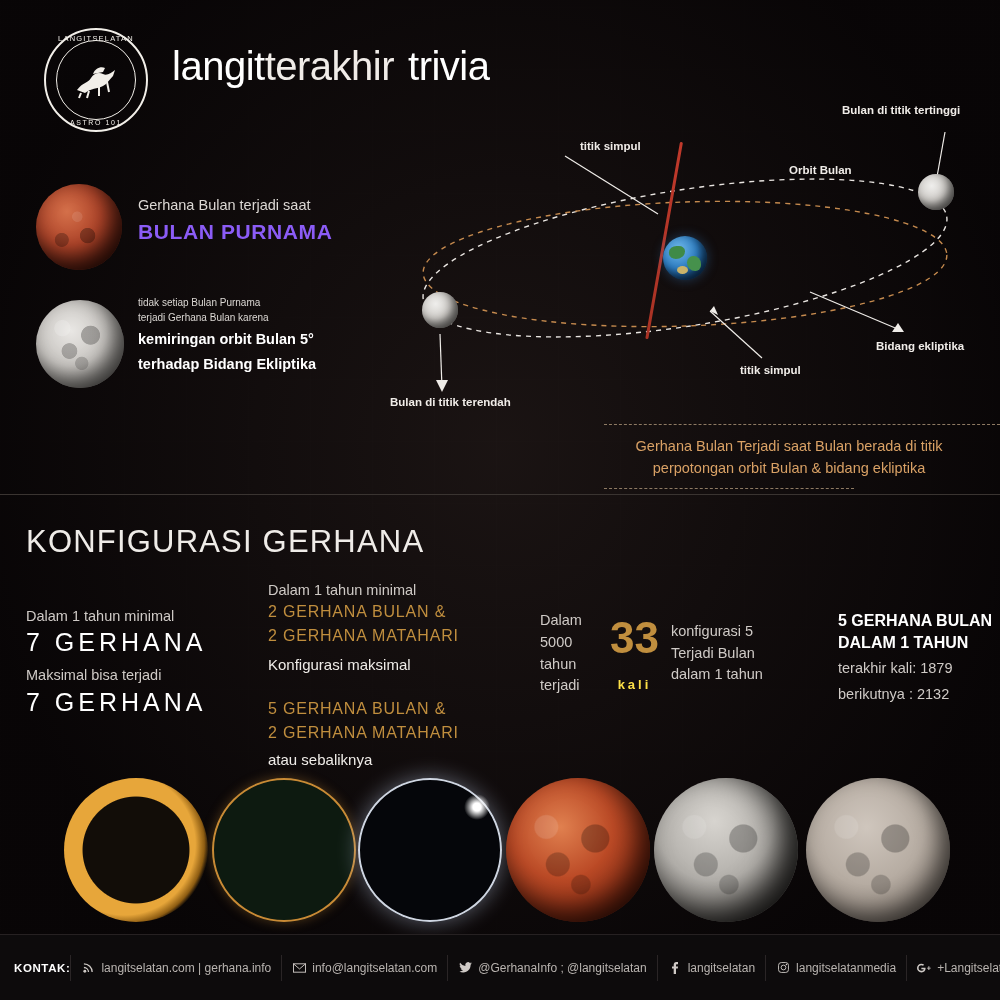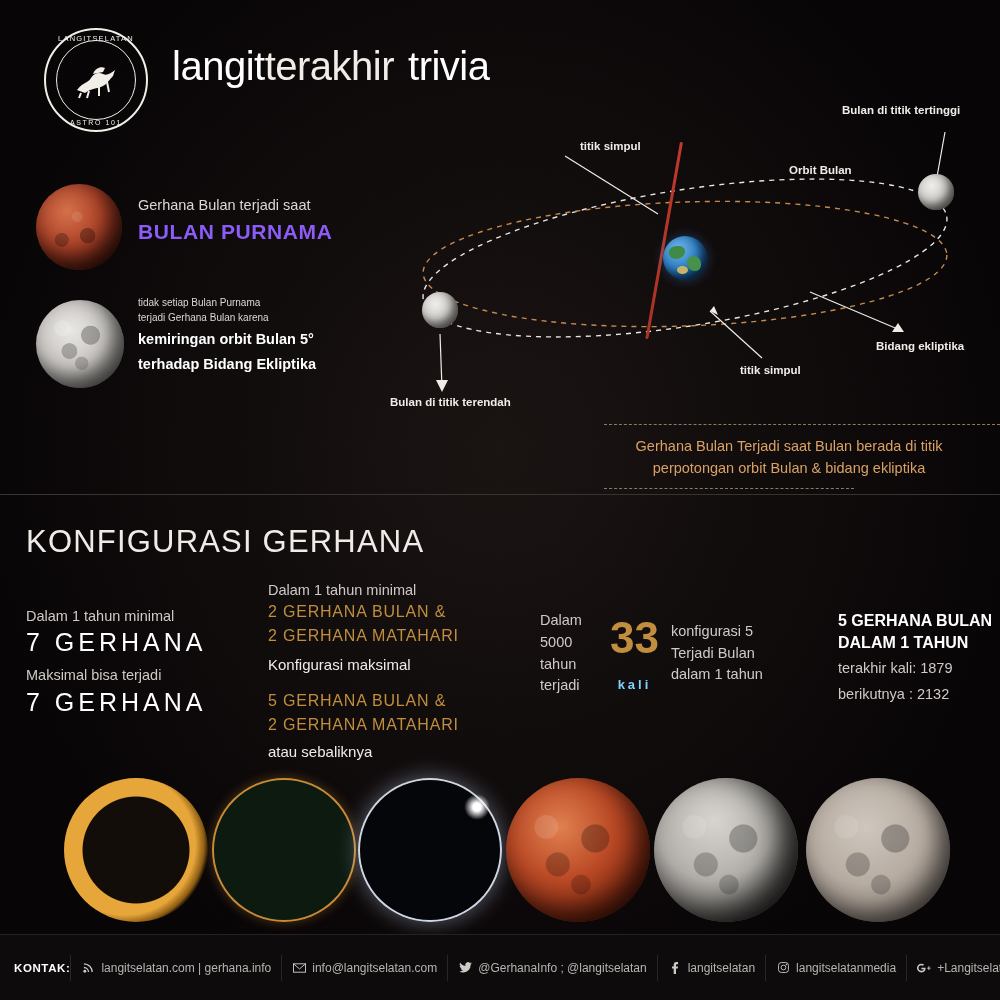--- a/index.html
+++ b/index.html
@@ -143,21 +143,21 @@
   .c4{ left:838px; top:610px; width:170px; }
 
   .small{ font-size:14.5px; color:#cfcac6; line-height:1.4; }
   .big{ font-size:25px; color:#ffffff; letter-spacing:4px; font-weight:300; margin:2px 0 8px; }
   .goldb{ color:#c08e3e; font-size:16px; letter-spacing:0.8px; line-height:1.5; }
   .whiteb{ font-size:15px; color:#efece8; line-height:1.5; }
 
   .c3 .grid{ display:flex; align-items:center; }
   .c3 .leftwords{ font-size:14.5px; color:#cfcac6; line-height:1.5; width:70px; }
   .c3 .num{ font-size:44px; font-weight:bold; color:#c08e3e; line-height:1; text-align:center; }
-  .c3 .kali{ font-size:13px; letter-spacing:3px; color:#7dd3fc; font-weight:bold; text-align:center; margin-top:17px;}
+  .c3 .kali{ font-size:13px; letter-spacing:3px; color:#fde047; font-weight:bold; text-align:center; margin-top:17px;}
   .c3 .rightwords{ font-size:14.5px; color:#cfcac6; line-height:1.5; margin-left:12px; }
 
   .c4 .t1{ font-size:16px; font-weight:bold; color:#ffffff; line-height:1.35; }
   .c4 .t2{ font-size:14.5px; color:#cfcac6; line-height:1.45; margin-top:5px; }
 
   
   .strip{ position:absolute; left:0; top:770px; width:1000px; height:160px; }
   .ph{ position:absolute; top:8px; width:144px; height:144px; border-radius:50%; }
 
   .ph1{ left:64px; background:radial-gradient(circle at 50% 50%, #120d08 0 52%, transparent 53%),
@@ -293,21 +293,21 @@
   <div class="big">7 GERHANA</div>
   <div class="small">Maksimal bisa terjadi</div>
   <div class="big">7 GERHANA</div>
 </div>
 
 <div class="col c2">
   <div class="small">Dalam 1 tahun minimal</div>
   <div class="goldb">2 GERHANA  BULAN &amp;</div>
   <div class="goldb">2 GERHANA MATAHARI</div>
   <div class="whiteb" style="margin-top:6px;">Konfigurasi maksimal</div>
-  <div class="goldb" style="margin-top:12px;">5 GERHANA  BULAN &amp;</div>
+  <div class="goldb" style="margin-top:20px;">5 GERHANA  BULAN &amp;</div>
   <div class="goldb">2 GERHANA MATAHARI</div>
   <div class="whiteb" style="margin-top:4px;">atau sebaliknya</div>
 </div>
 
 <div class="col c3">
   <div class="grid">
     <div class="leftwords">
       <div>Dalam</div>
       <div>5000</div>
       <div>tahun</div>

